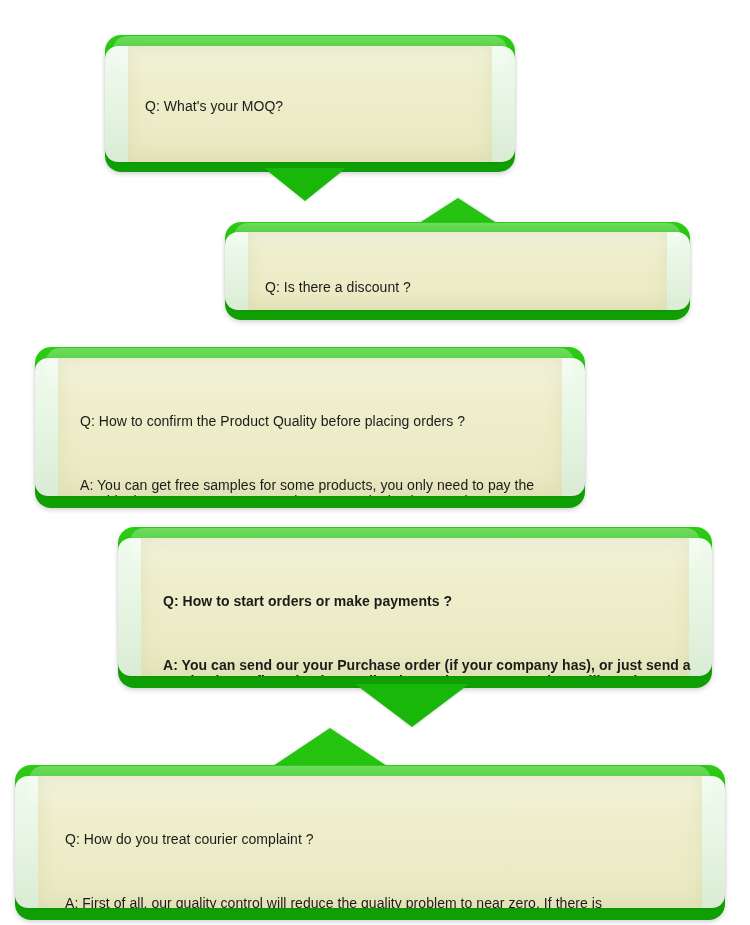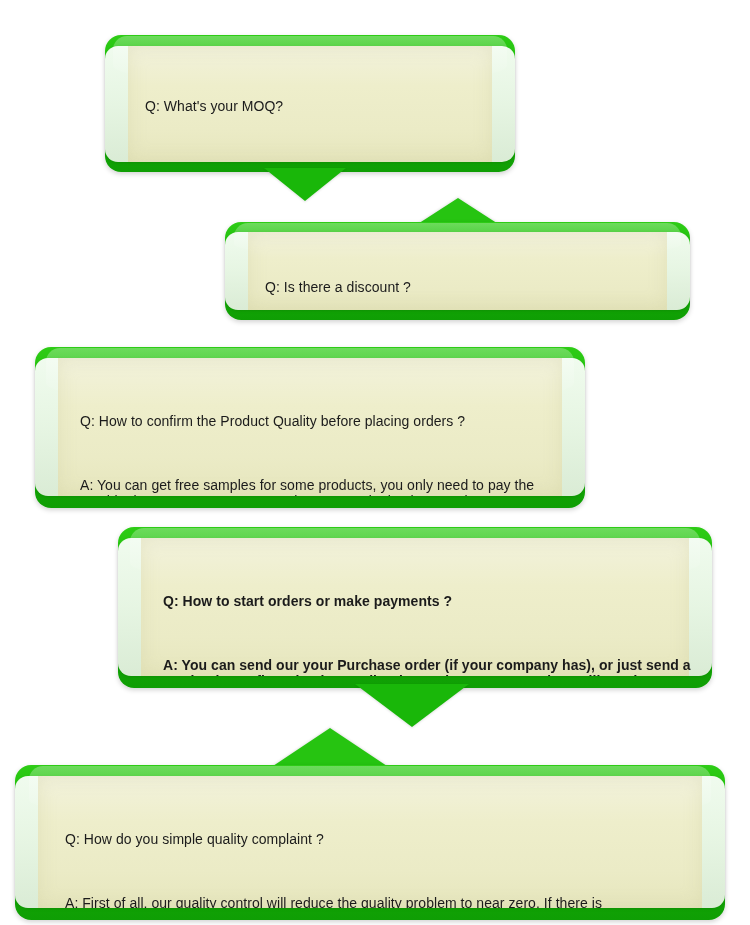--- a/index.html
+++ b/index.html
@@ -187,21 +187,21 @@
 
   <div class="arrow arrow-down" style="left:355px; top:684px; border-left-width:57px; border-right-width:57px; border-top-width:43px;"></div>
 
   <div class="arrow arrow-up" style="left:270px; top:728px; border-left-width:60px; border-right-width:60px; border-bottom-width:40px;"></div>
 
   <div class="faq-item" style="left:15px; top:765px; width:710px; height:155px;">
     <div class="green-plate"></div>
     <div class="glass-panel" style="left:0px; top:11px; width:710px; height:132px;">
       <div class="cream" style="left:23px; right:23px;"></div>
       <div class="qa" style="left:50px; top:22px; right:14px;">
-        <p class="qa-q">Q: How do you simple quality complaint ?</p>
+        <p class="qa-q">Q: How do you treat courier complaint ?</p>
         <p class="qa-a">A: First of all, our quality control will reduce the quality problem to near zero. If there is
      a quality problem caused by us, we will send you free goods for replacement or
      refund your loss.</p>
       </div>
     </div>
   </div>
 
 </div>
 
 </body></html>

